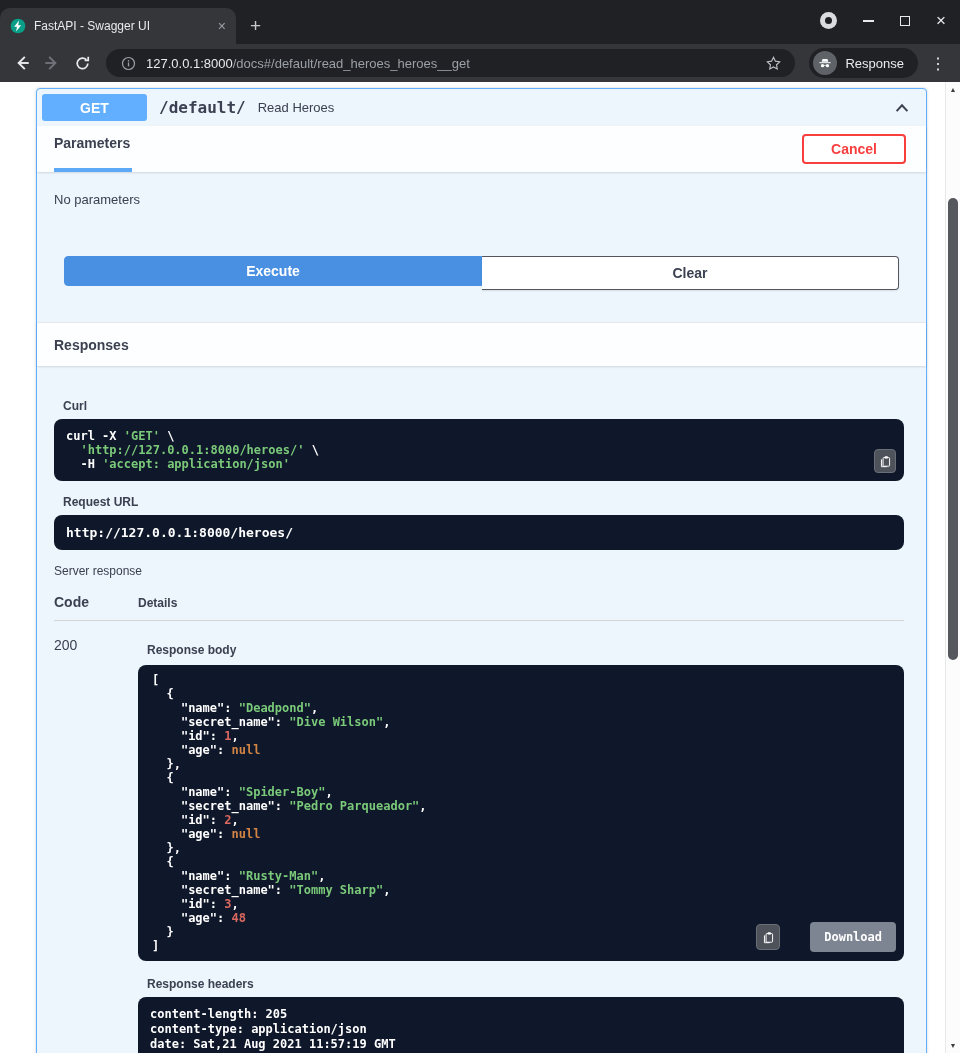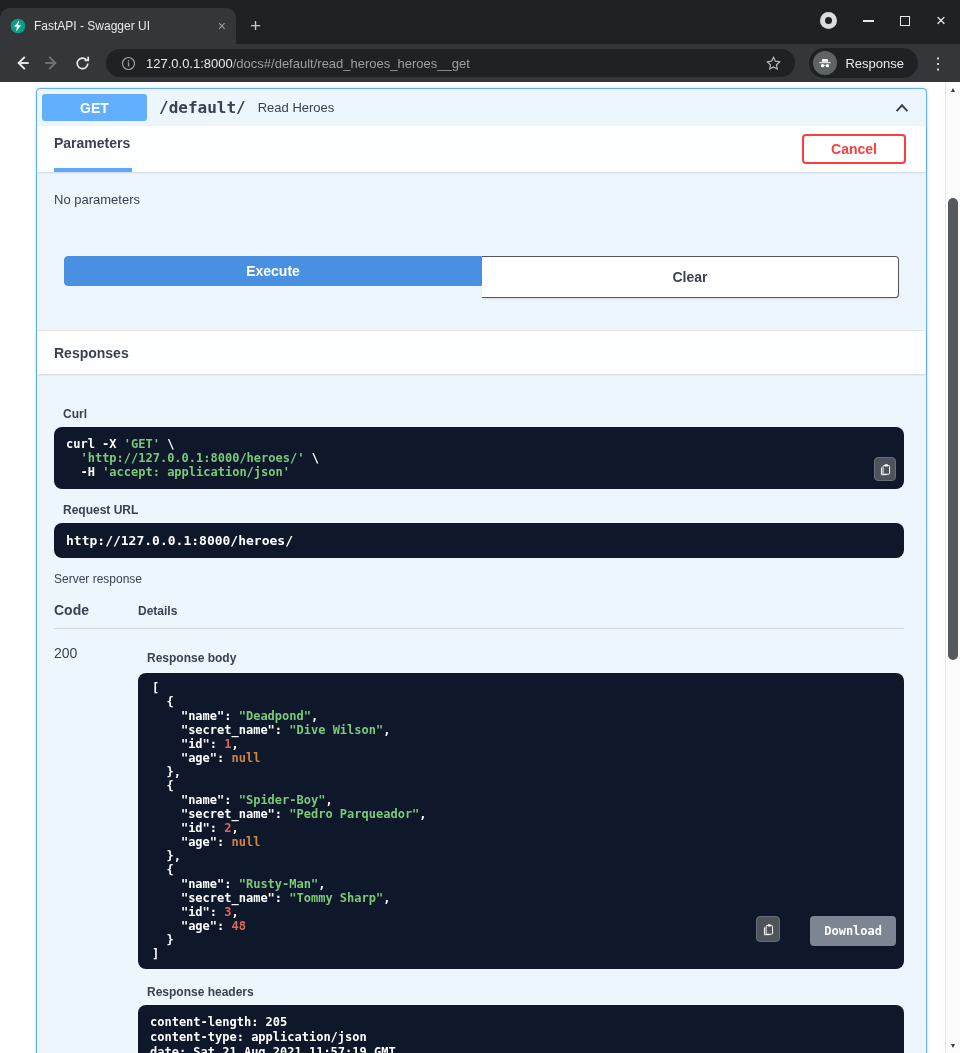--- a/index.html
+++ b/index.html
@@ -55,21 +55,21 @@
     color:#3b4151; border-bottom:4px solid #5da9f8; padding:4px 2px 12px 0;text-align:center; }
   .cancel-btn { margin-left:auto; background:#fff; border:2px solid #f93e3e; color:#f93e3e;
     border-radius:4px; font-weight:bold; font-size:14px; padding:5px 27px; font-family:inherit; }
 
   .no-params { padding:20px 20px 0 17px; font-size:13px; color:#3b4151; }
 
   .execute-wrapper { padding:49px 27px 32px; display:flex; }
   .btn-execute { flex:1; background:#4990e2; border:1px solid #4990e2; color:#fff;
     font-weight:bold; font-size:14px; height:30px; border-radius:4px 0 0 4px; font-family:inherit; }
   .btn-clear { flex:1; background:#fff; border:1px solid #54565f; color:#3b4151;
-    font-weight:bold; font-size:14px; height:42px; border-radius:0 4px 4px 0;
+    font-weight:bold; font-size:14px; height:34px; border-radius:0 4px 4px 0;
     border-left:none; box-shadow:0 1px 2px rgba(0,0,0,.1); font-family:inherit; }
 
   .responses-header { height:44px; font-size:14px; font-weight:bold; color:#3b4151;
     border-top:1px solid #e8e8e8; }
   .responses-inner { padding:20px 22px 20px 17px; }
 
   .code-label { font-size:12px; font-weight:bold; color:#3b4151; margin:13px 9px 6px; }
   .plain-label { font-size:12px; color:#3b4151; margin:14px 0 0; }
   .codeblock { background:#0f172a; border-radius:8px; padding:10px 12px;
     font-family:"DejaVu Sans Mono", monospace; font-size:12px; line-height:14px;
@@ -88,21 +88,21 @@
 
   .resp-table { margin-top:10px; }
   .resp-head { display:grid; grid-template-columns:84px 1fr; padding:6px 0 10px;
     border-bottom:1px solid #d5d5d5; }
   .col-code { font-size:14px; font-weight:bold; color:#3b4151; }
   .col-details { font-size:12px; font-weight:bold; color:#3b4151; align-self:end; }
   .resp-row { display:grid; grid-template-columns:84px 1fr; padding-top:16px; }
   .status-code { font-size:14px; color:#3b4151; }
 
   .body-block { margin-top:8px; padding:8px 14px; }
-  .body-controls { position:absolute; right:8px; bottom:23px; display:flex; align-items:flex-start; gap:30px; }
+  .body-controls { position:absolute; right:8px; bottom:9px; display:flex; align-items:center; gap:30px; }
   .copy-btn2 { width:24px; height:26px; background:#4e525a; border:1px solid #6a6e76;
     border-radius:4px; display:flex; align-items:center; justify-content:center; }
   .download-btn { background:#7d8492; color:#fff; font-weight:bold; font-size:12px;
     border:none; border-radius:4px; padding:8px 14px; font-family:inherit; }
 
   .headers-block { margin-top:6px; line-height:15px; }
 
   
   .scrollbar { position:absolute; top:0; right:0; width:15px; height:100%;
     background:#fcfcfc; border-left:1px solid #e8e8e8; }

